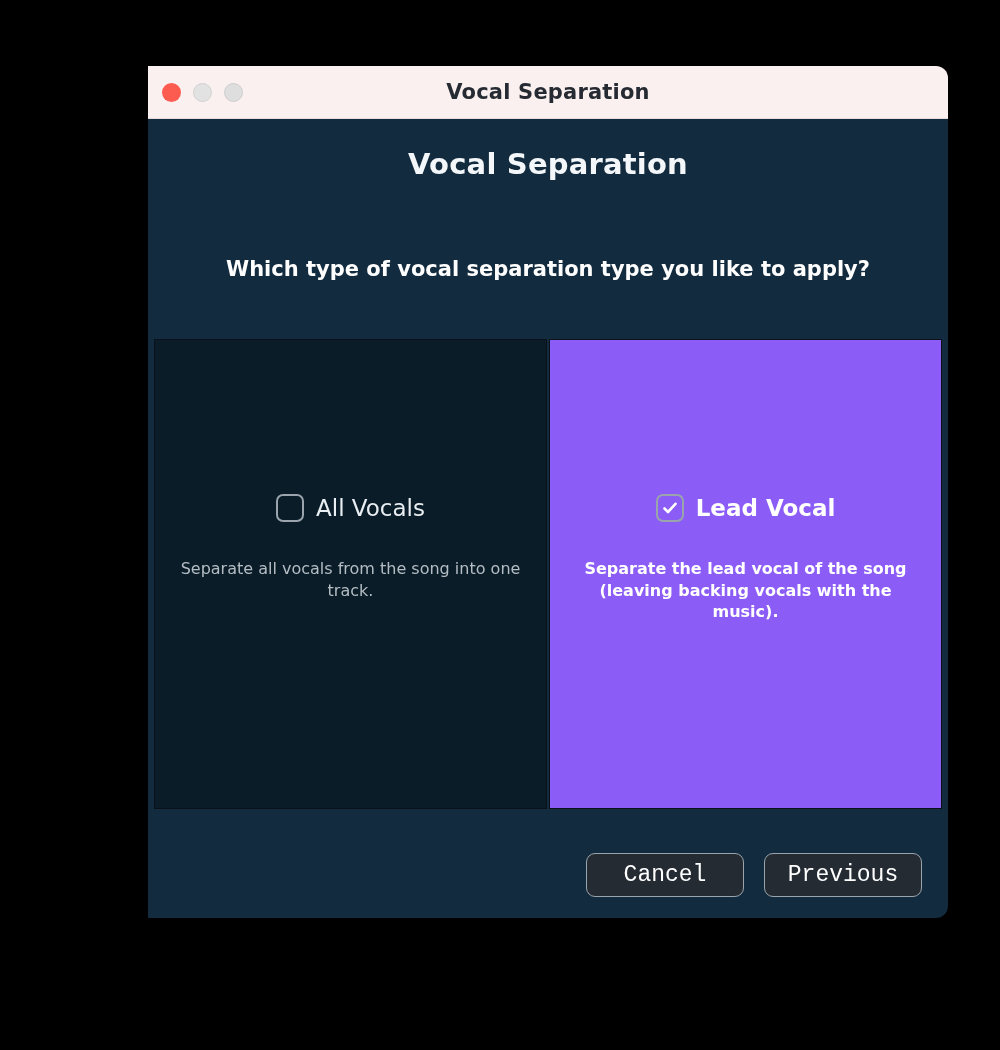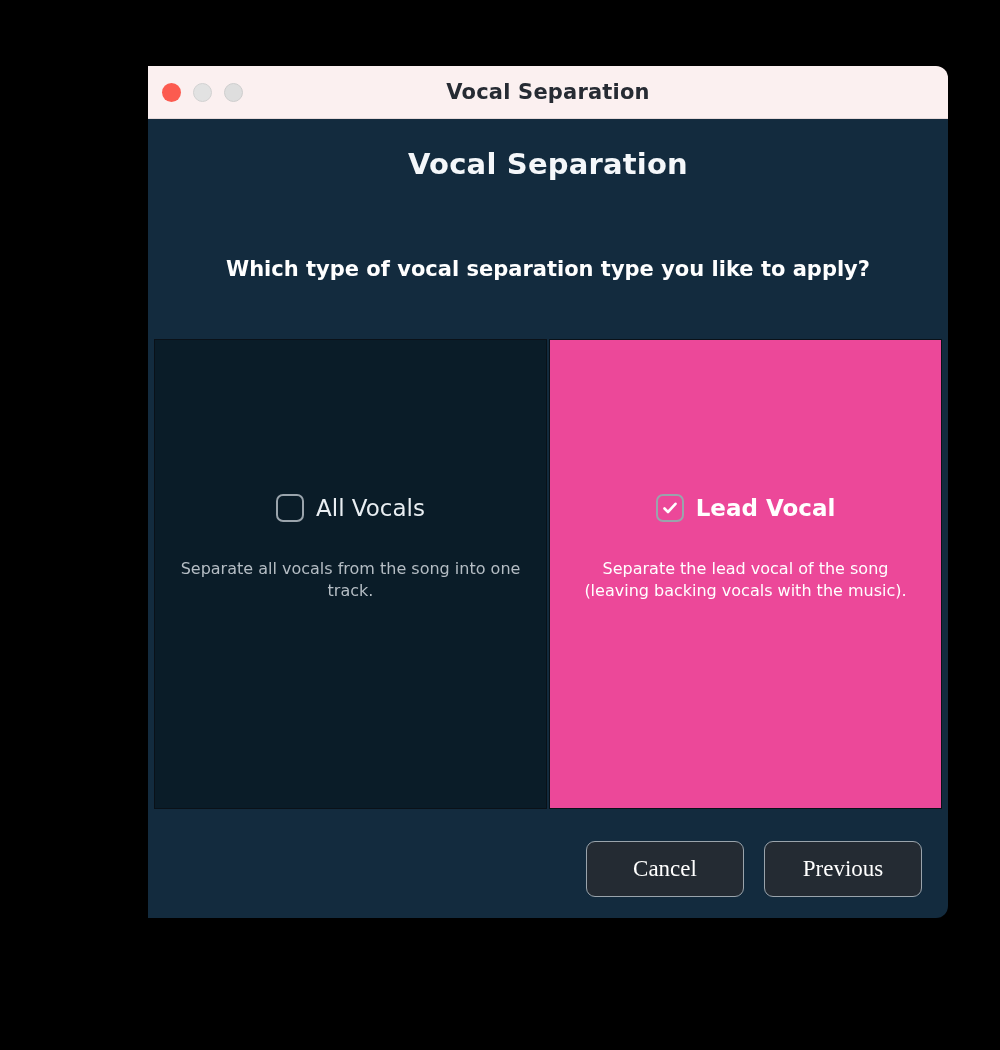--- a/index.html
+++ b/index.html
@@ -109,21 +109,21 @@
   .option-card {
     flex: 1 1 0;
     border: 1px solid #0a1118;
     box-sizing: border-box;
     display: flex;
     flex-direction: column;
     align-items: center;
     position: relative;
   }
   .option-card.left  { background: #0a1c28; }
-  .option-card.right { background: #ec4899; }
+  .option-card.right { background: #8b5cf6; }
 
   .choice-row {
     display: flex;
     align-items: center;
     gap: 12px;
     margin-top: 154px;
   }
   .checkbox {
     width: 28px;
     height: 28px;
@@ -151,40 +151,40 @@
     text-align: center;
     font-size: 16px;
     line-height: 1.35;
     width: 88%;
   }
   .option-card.left .desc {
     color: #b5bdc4;
   }
   .option-card.right .desc {
     color: #ffffff;
-    font-weight: normal;
+    font-weight: bold;
   }
 
   
   #footer {
     margin-top: auto;
     display: flex;
     justify-content: flex-end;
     align-items: center;
     gap: 20px;
     padding: 0 26px 22px 26px;
   }
   .dlg-button {
     background: #242b33;
     color: #ffffff;
     border: 1px solid #9aa4ac;
     border-radius: 9px;
     font-size: 23px;
-    font-family: Liberation Serif, serif;
-    height: 56px;
+    font-family: Liberation Mono, monospace;
+    height: 44px;
     min-width: 158px;
     padding: 0 16px;
     cursor: pointer;
   }
 </style>
 </head>
 <body>
 
 <div id="desktop">
 

